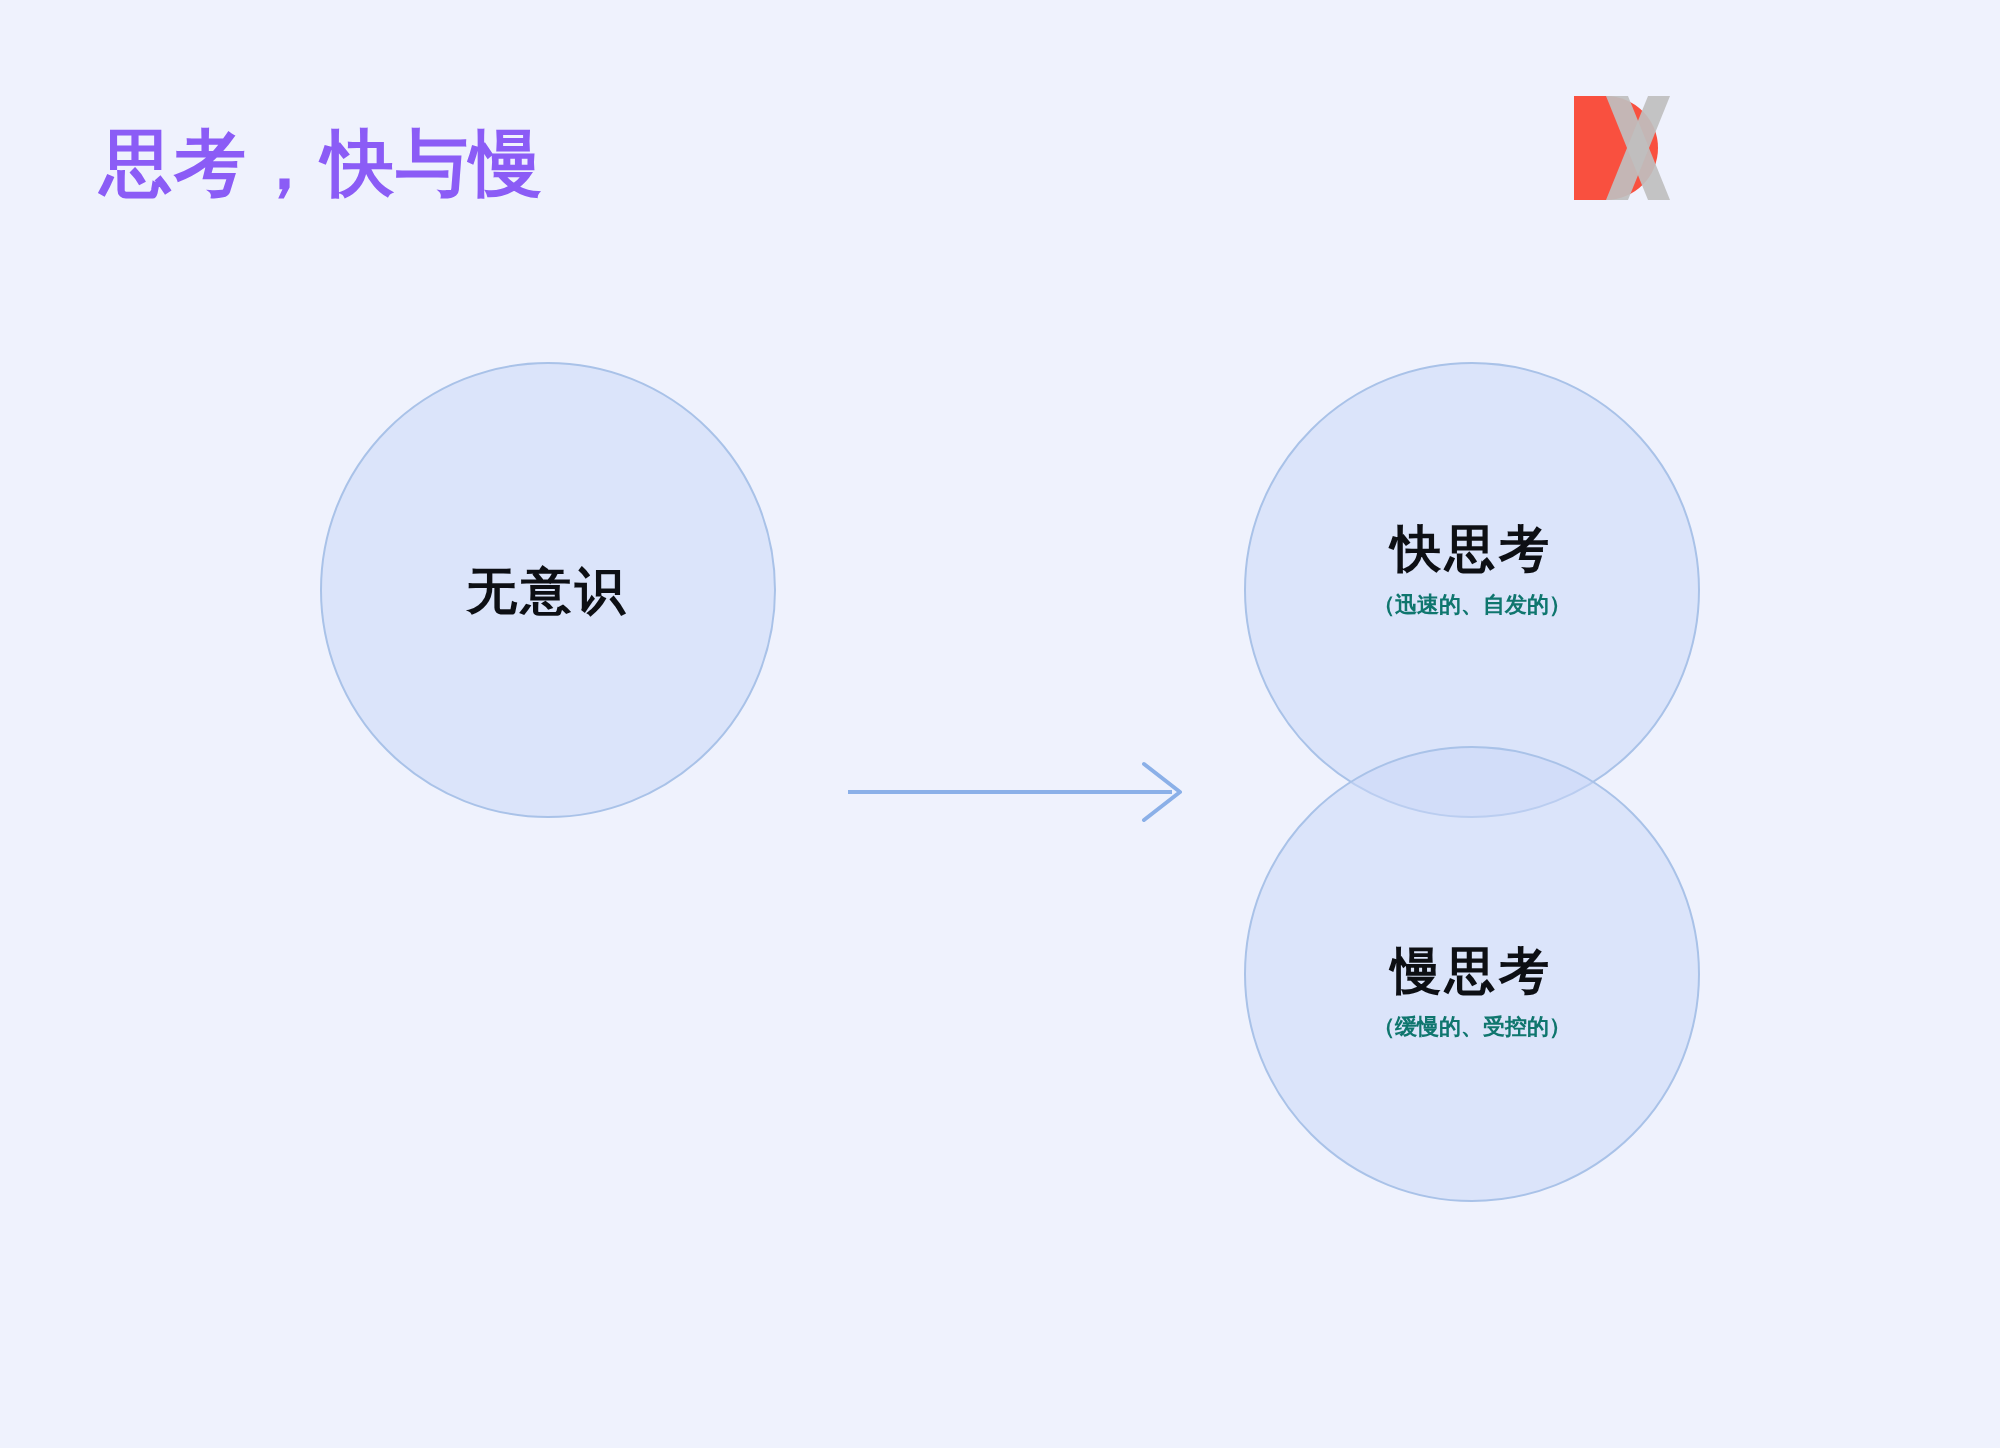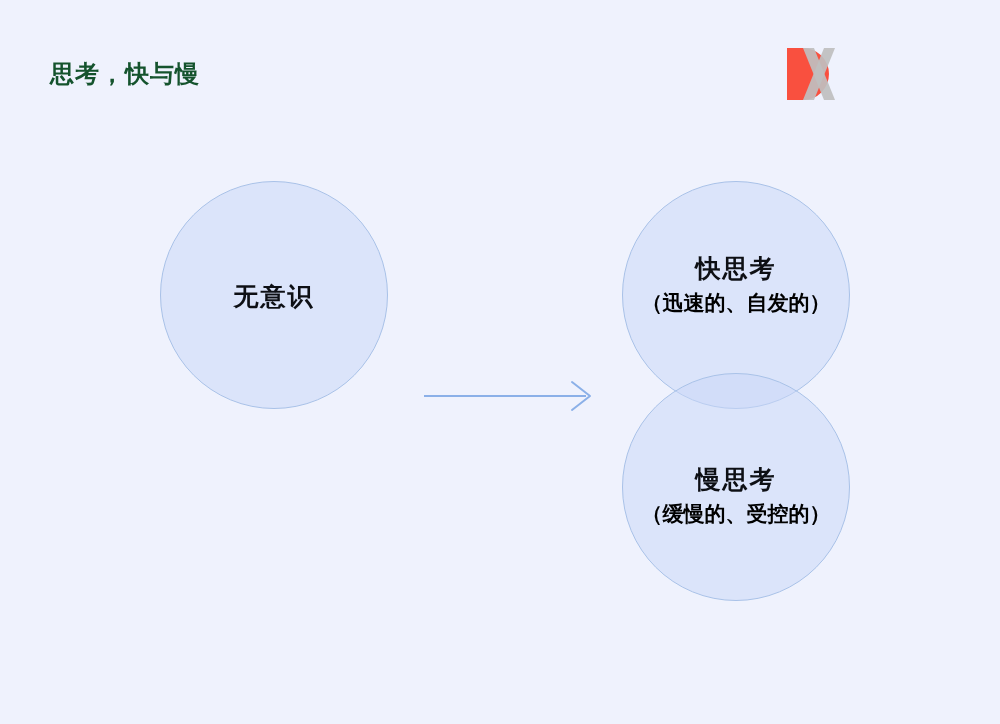--- a/index.html
+++ b/index.html
@@ -20,23 +20,23 @@
     inset: 0;
     width: 1000px;
     height: 724px;
   }
 
   
   .slide-title {
     position: absolute;
     left: 50px;
     top: 58px;
-    font-size: 24px;
+    font-size: 36px;
     font-weight: bold;
-    color: #14532d;
+    color: #8b5cf6;
     letter-spacing: 1px;
     white-space: nowrap;
   }
 
   .brand-logo {
     position: absolute;
     left: 781px;
     top: 46px;
     width: 190px;
     height: 56px;
@@ -92,23 +92,23 @@
   .circle-label {
     font-size: 25px;
     font-weight: bold;
     color: #0d0f14;
     letter-spacing: 2px;
     line-height: 1.25;
     text-align: center;
   }
   .circle-sub {
     margin-top: 4px;
-    font-size: 21px;
+    font-size: 11px;
     font-weight: bold;
-    color: #000000;
+    color: #0f766e;
     letter-spacing: 0px;
     text-align: left;
     white-space: nowrap;
   }
 
   
   .circle-unconscious .circle-label { transform: translateY(2px); }
   .circle-conscious   .circle-label { transform: translateY(2px); }
   .circle-fast .circle-stack        { transform: translateY(-10px); }
   .circle-slow .circle-stack        { transform: translateY(9px); }

